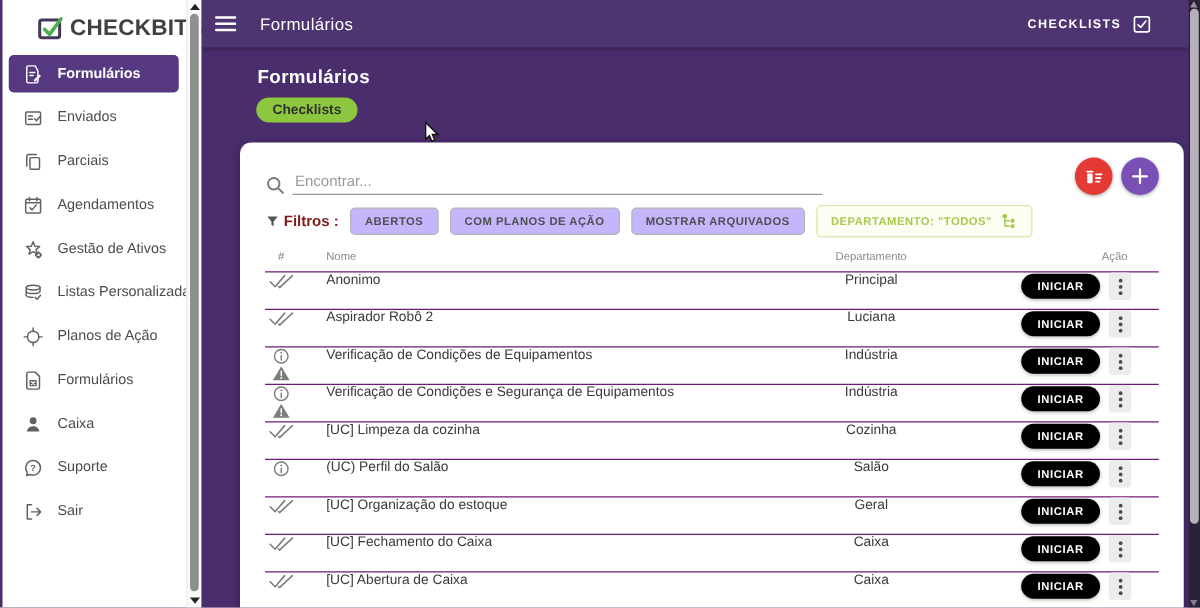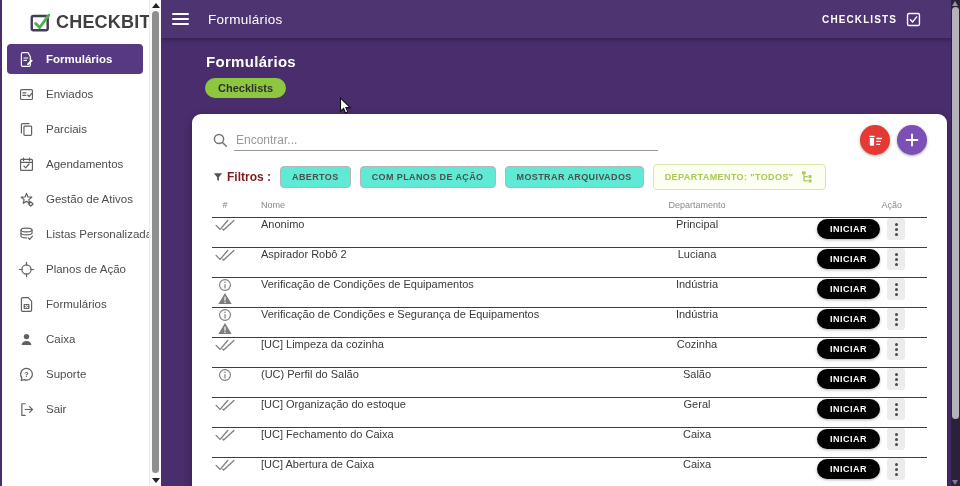--- a/index.html
+++ b/index.html
@@ -56,41 +56,41 @@
     position:absolute; left:44px; top:78px; background:#8dc63f; color:#303030;
     font-size:11px; font-weight:700; padding:4px 13px; border-radius:13px; cursor:pointer;
   }
 
   
   .card {
     position:absolute; left:31px; right:13px; top:114px; bottom:-40px;
     background:#fff; border-radius:9px; box-shadow:0 3px 9px rgba(0,0,0,.32);
     padding:10px 20px 0; overflow:hidden;
   }
-  .search-row { display:flex; align-items:center; height:32px; }
+  .search-row { display:flex; align-items:flex-end; height:32px; }
   .search-icon { color:#757575; margin-right:6px; }
   .search-input {
     width:424px; border:none; border-bottom:1px solid #979797; background:transparent;
     font-size:12px; color:#333; padding:3px 2px; outline:none;
     font-family:"Liberation Sans","DejaVu Sans",sans-serif;
   }
   .search-input::placeholder { color:#9a9a9a; }
   .round-btns { margin-left:auto; display:flex; gap:7px; }
   .round-btn {
     width:30px; height:30px; border-radius:50%; border:none; cursor:pointer;
     display:flex; align-items:center; justify-content:center;
     box-shadow:0 1px 3px rgba(0,0,0,.35);
   }
   .round-btn.red { background:#e53935; }
   .round-btn.purple { background:#7a4fb6; }
 
   .filters-row { display:flex; align-items:center; gap:9px; margin-top:9px; height:23px; }
   .filters-label { display:flex; align-items:center; gap:3px; font-size:12px; font-weight:600; color:#7f1d1d; }
   .filter-btn {
-    border:1px solid #b5b5b5; background:#5eead4; border-radius:4px; cursor:pointer;
+    border:1px solid #b5b5b5; background:#c4b5fd; border-radius:4px; cursor:pointer;
     font-size:9px; font-weight:700; color:#4f4f4f; letter-spacing:.4px; padding:5px 11px;
     font-family:"Liberation Sans","DejaVu Sans",sans-serif; white-space:nowrap;
   }
   .filter-btn.dept {
     border-color:#d8e5ab; background:#fdfef2; color:#a8ca52;
     display:flex; align-items:center; gap:6px;
   }
 
   .table { margin-top:5px; }
   .thead { display:flex; align-items:center; height:24px; font-size:9px; color:#8a8a8a; }

